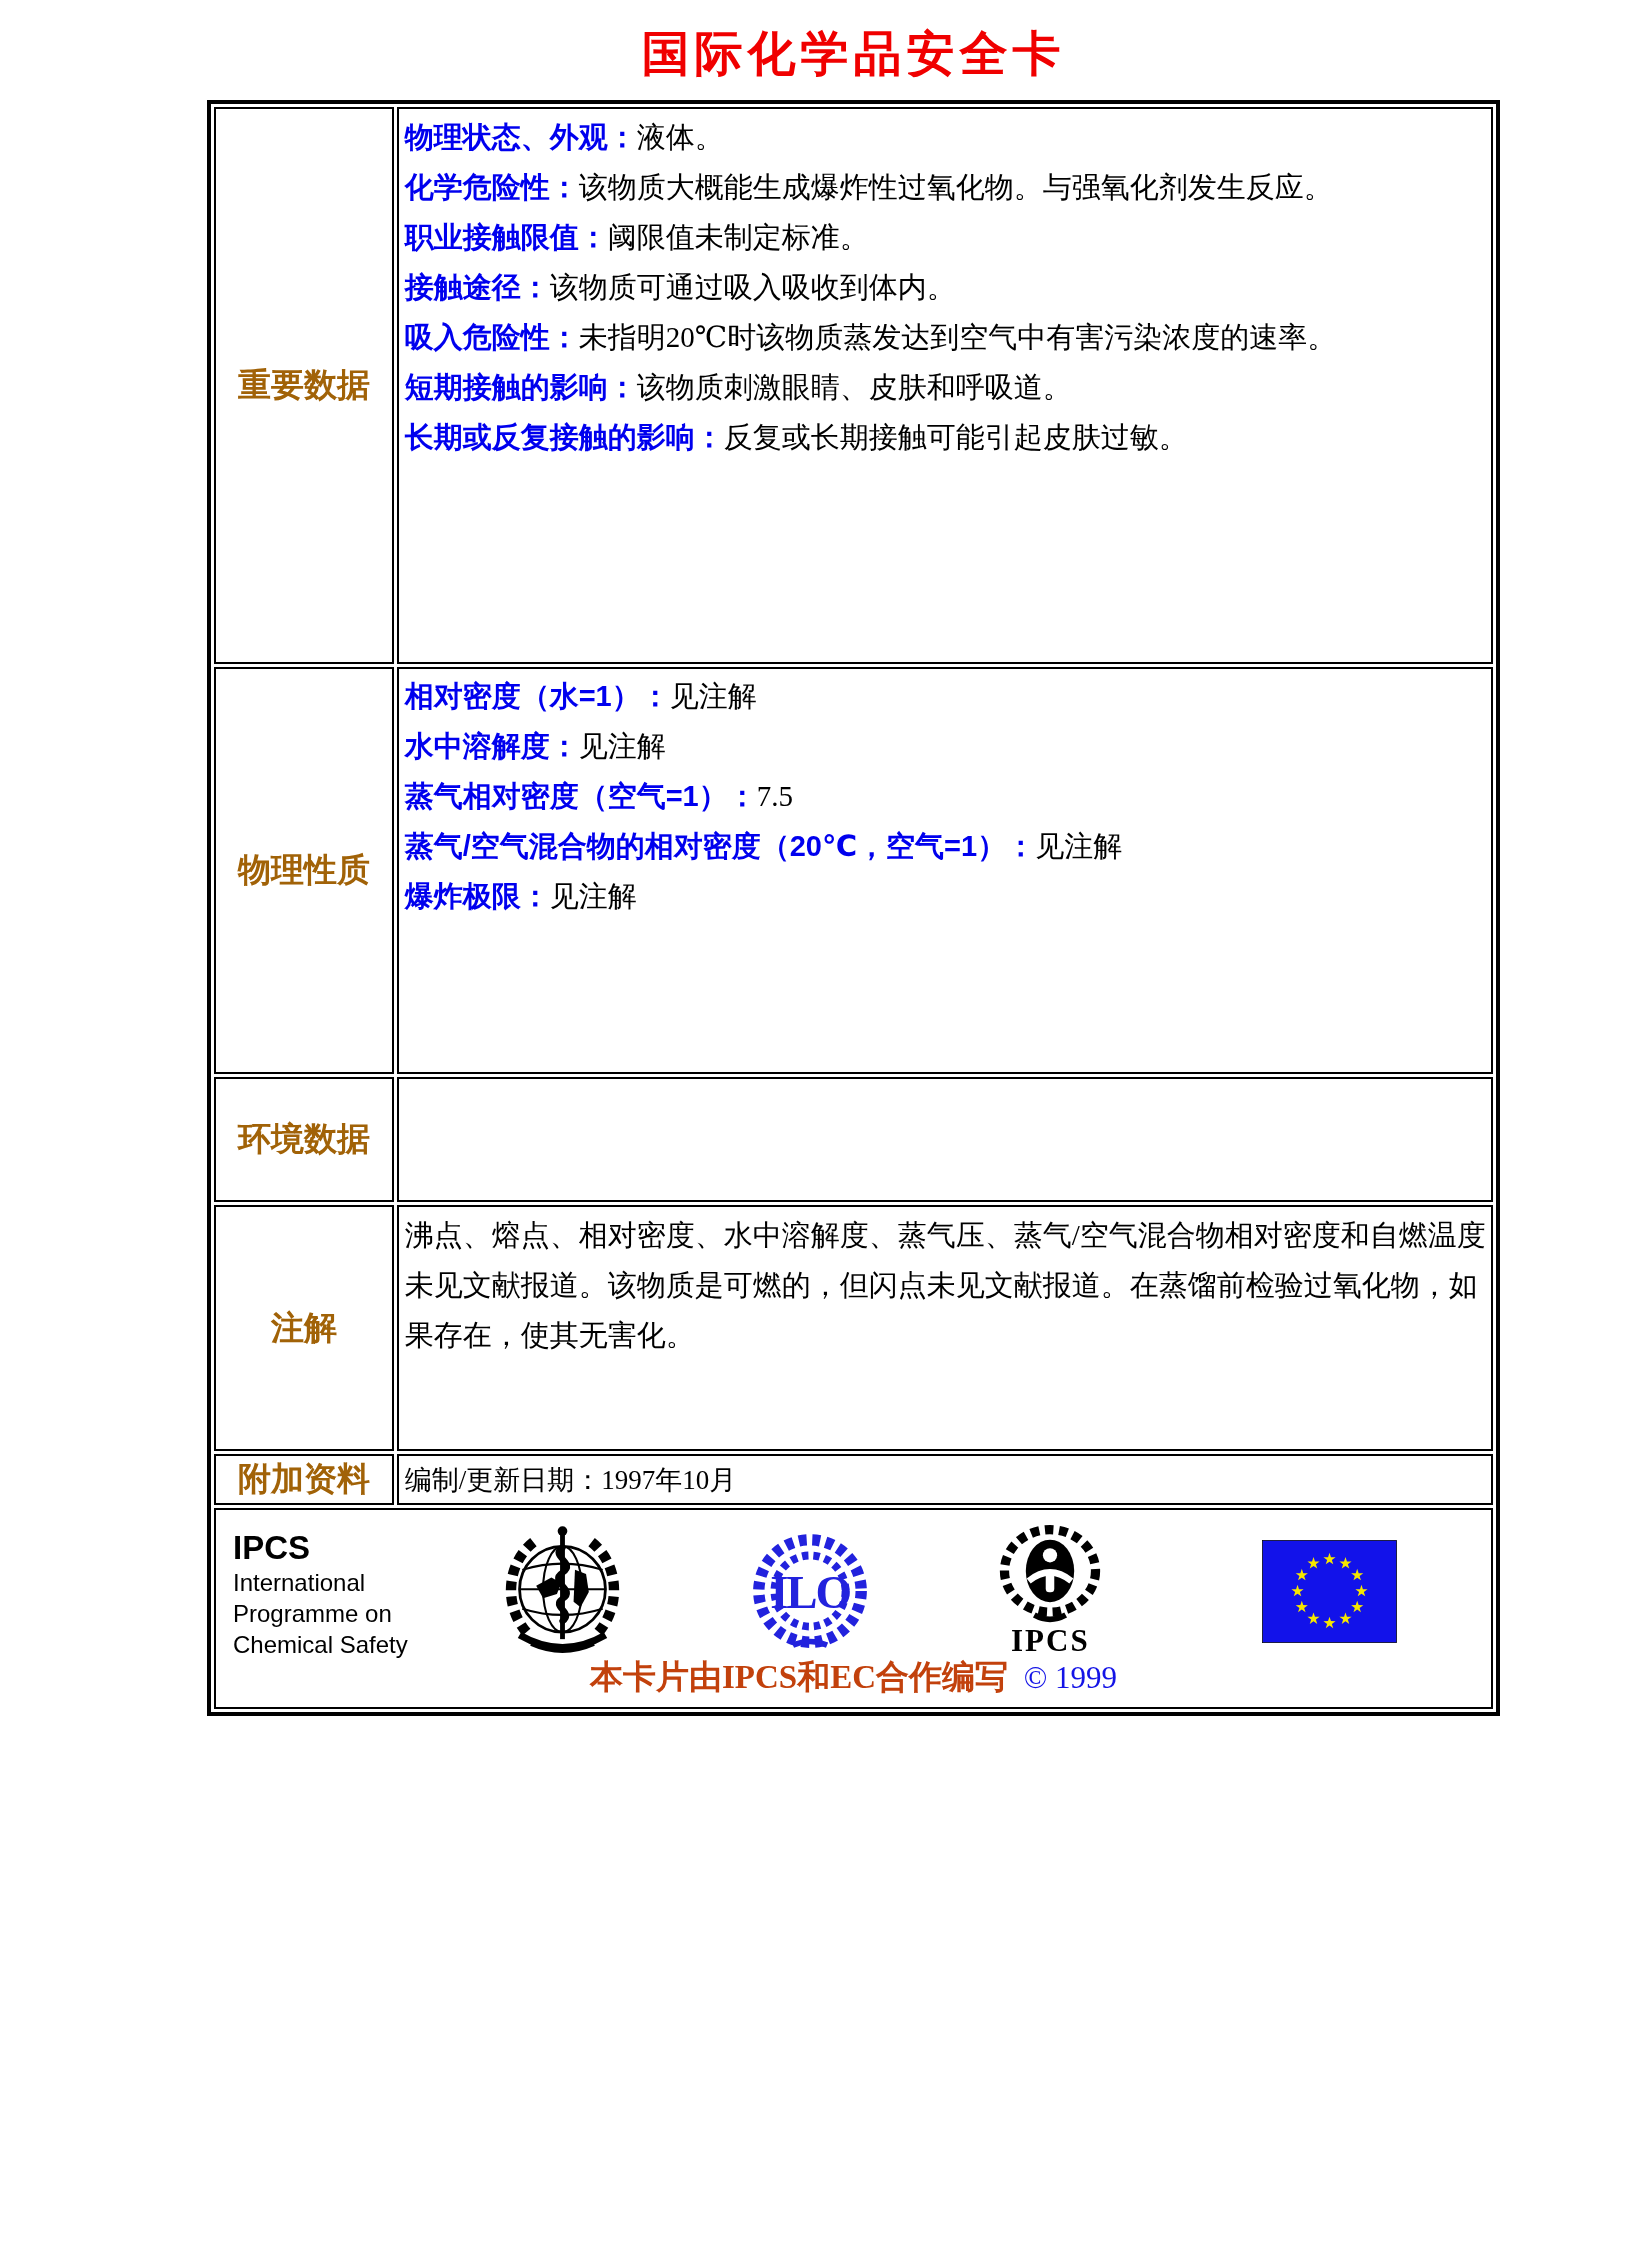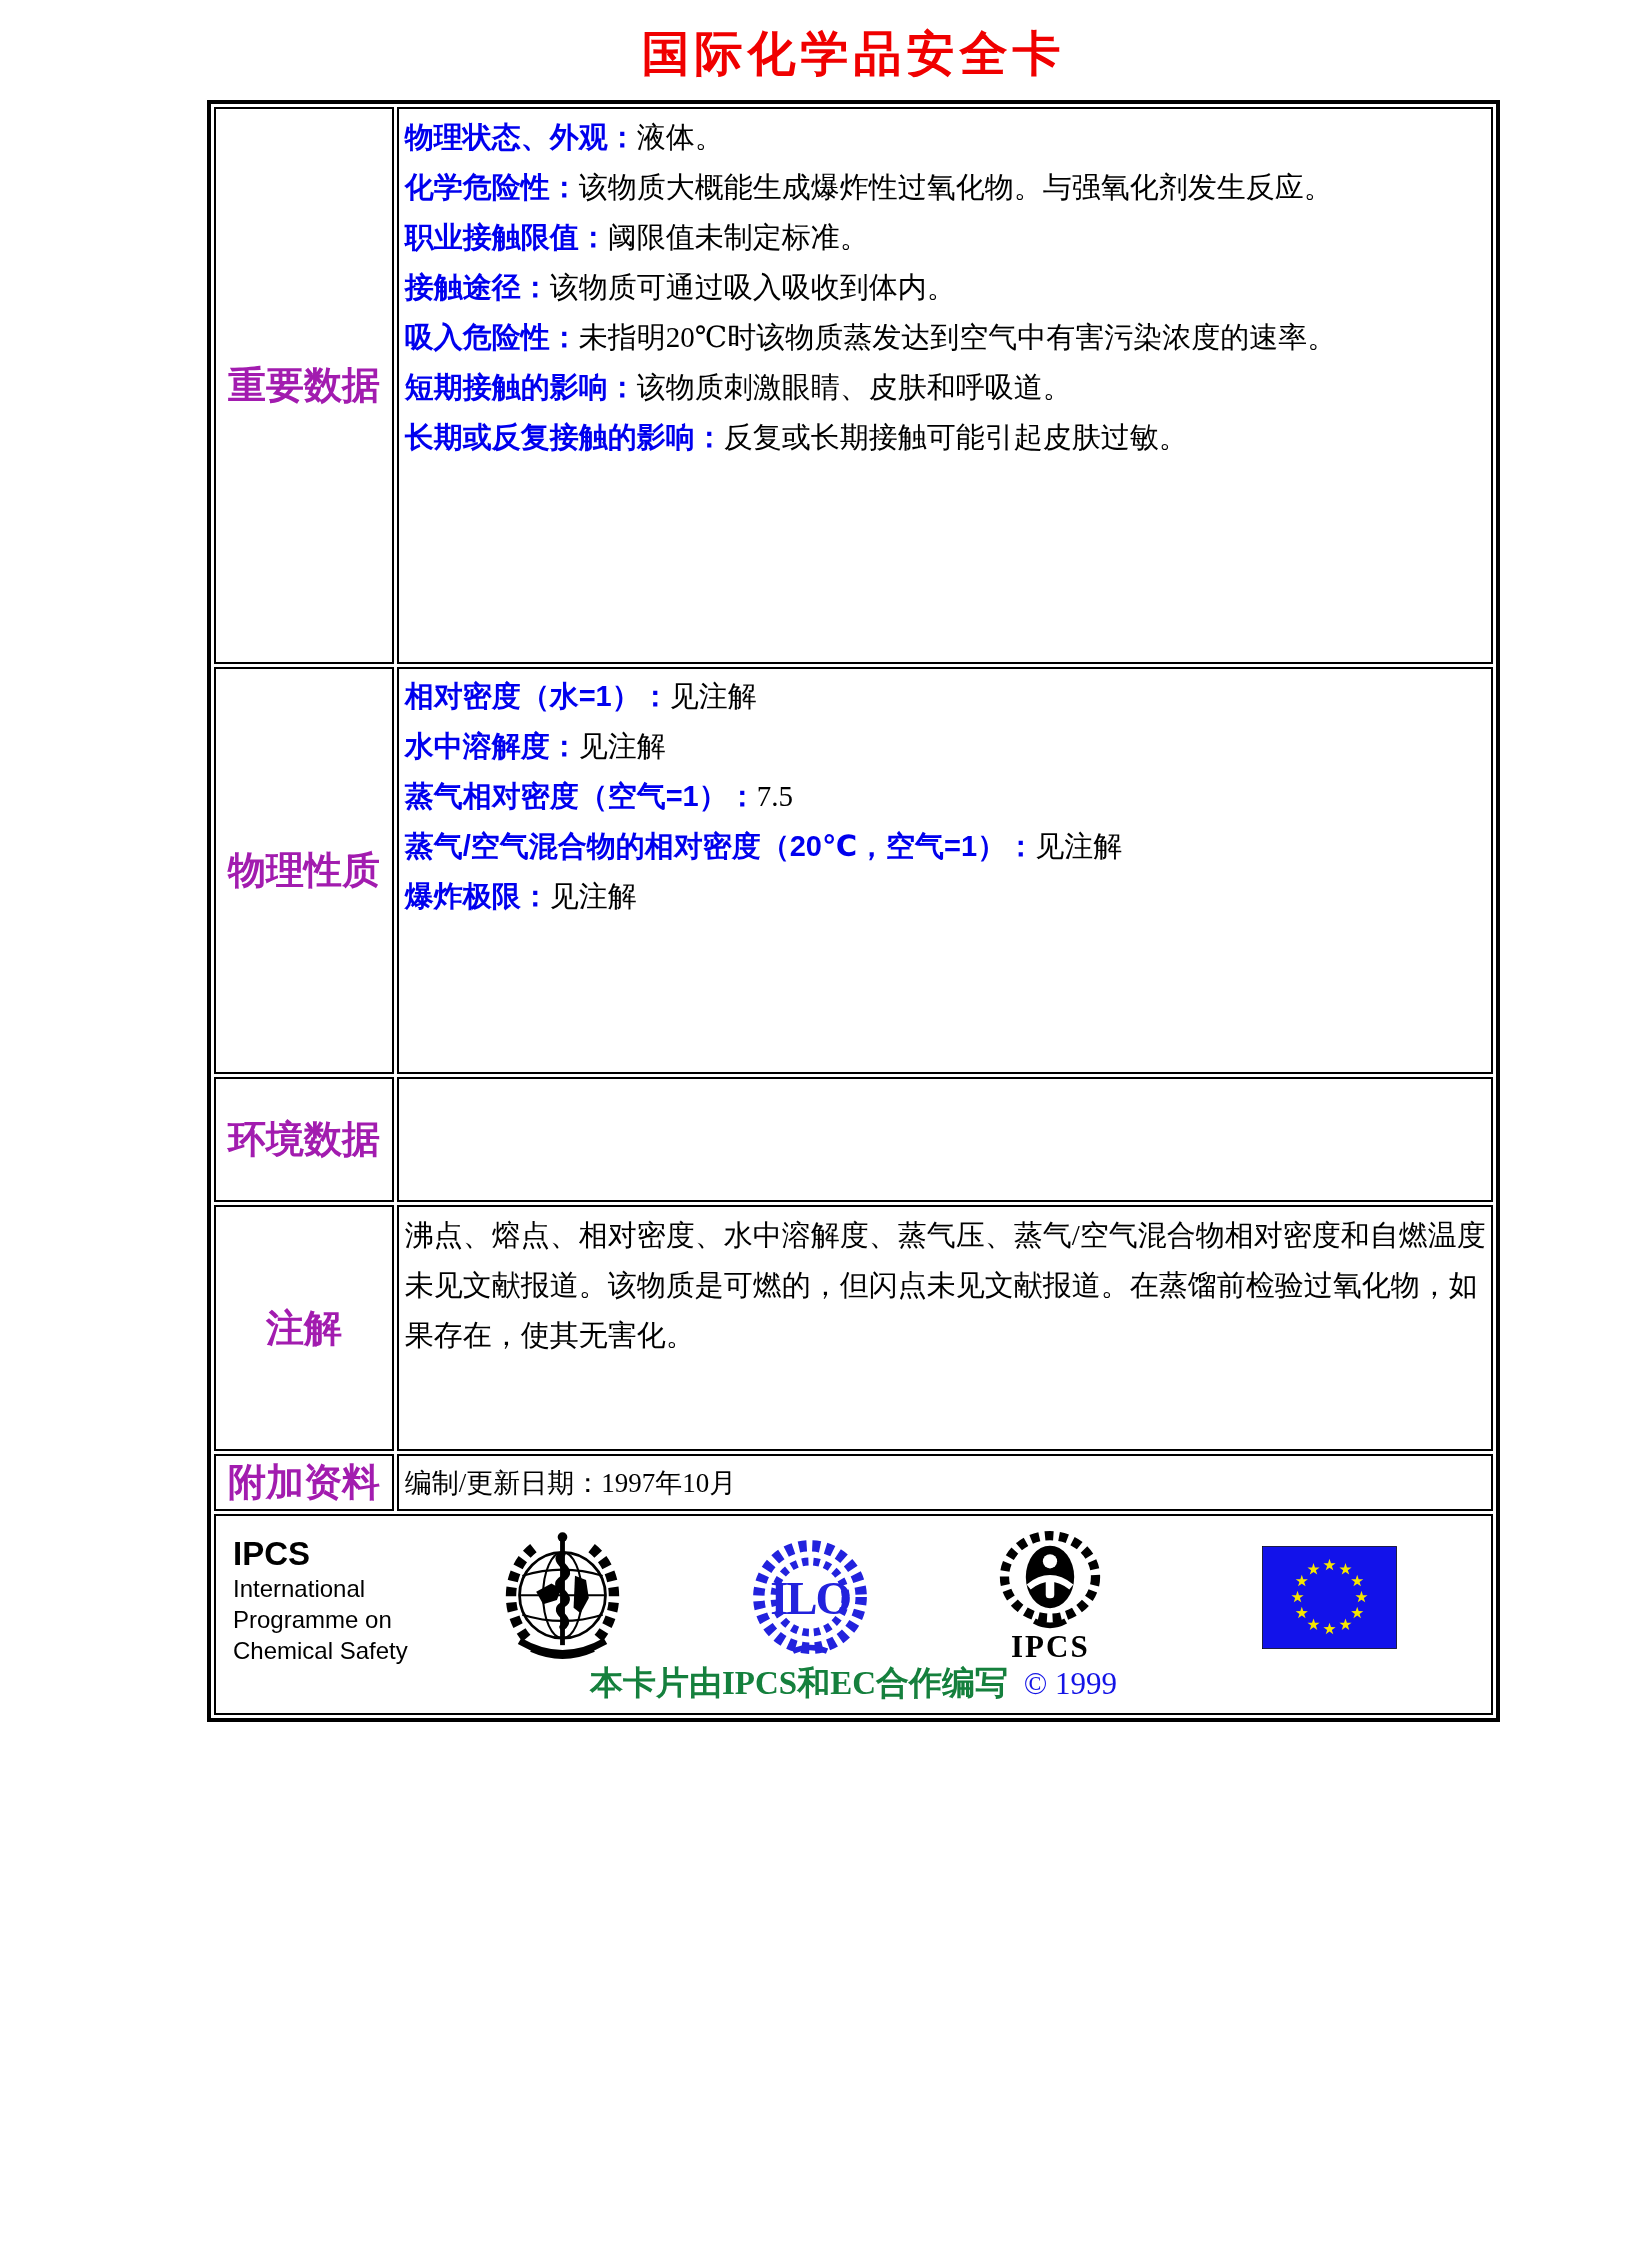--- a/index.html
+++ b/index.html
@@ -4,22 +4,22 @@
 <style>
   html,body{margin:0;padding:0;background:#fff;}
   .page{position:relative;width:1640px;height:2261px;background:#ffffff;overflow:hidden;
         font-family:"Liberation Serif","DejaVu Serif",serif;color:#000;}
   .title{position:absolute;left:207px;top:28px;width:1293px;text-align:center;
          color:#f00000;font-weight:bold;font-size:48px;letter-spacing:5px;line-height:1.1;
          font-family:"Liberation Serif","DejaVu Serif",serif;}
   table.card{position:absolute;left:207px;top:100px;width:1293px;
              border:4.3px solid #000;border-collapse:separate;border-spacing:3.6px;table-layout:fixed;}
   table.card td{border:2.1px solid #000;background:#fff;}
-  td.lab{width:174px;text-align:center;vertical-align:middle;color:#a21caf;font-weight:bold;
-         font-size:38px;font-family:"Liberation Sans","DejaVu Sans",sans-serif;}
+  td.lab{width:174px;text-align:center;vertical-align:middle;color:#a16207;font-weight:bold;
+         font-size:33px;font-family:"Liberation Sans","DejaVu Sans",sans-serif;}
   td.con{vertical-align:top;font-size:29px;line-height:50px;padding:2.8px 2.8px 2.8px 5.7px;}
   td.hdrcell{height:63px;vertical-align:middle;padding:0 1.4px 0 7px;}
   .hdrflex{display:flex;align-items:center;width:100%;}
   .ilabel{color:#0000ee;font-weight:bold;font-family:"Liberation Sans","DejaVu Sans",sans-serif;}
   .itext{color:#000;}
   .icscnum{margin-left:10px;font-size:31px;}
   .icsclbl{font-size:31px;}
   .chemname{margin-left:auto;font-size:33px;}
   .h-r2{height:547px;} .h-r3{height:398px;} .h-r4{height:115px;} .h-r5{height:237px;}
   .h-r6{height:45px;} .h-r7{height:197px;} .h-r8{height:65px;}
@@ -27,21 +27,21 @@
   td.footcell{vertical-align:top;position:relative;padding:0;}
   .logo-row{display:flex;align-items:center;padding:10px 0 0 10px;}
   .ipcs-block{width:249px;padding-left:7px;font-family:"Liberation Sans","DejaVu Sans",sans-serif;margin-top:7px;}
   .ipcs-title{font-size:33px;font-weight:bold;line-height:38px;}
   .ipcs-line{font-size:24px;line-height:31px;}
   .logo-who{margin-left:11.4px;} .logo-ilo{margin-left:114px;} .unep-block{margin-left:119px;text-align:center;}
   .logo-eu{margin-left:155px;}
   .unep-label{font-family:"Liberation Serif","DejaVu Serif",serif;font-weight:bold;font-size:31px;
               letter-spacing:2.1px;margin-top:-4.3px;}
   .credit-line{position:absolute;left:0;bottom:7px;width:100%;text-align:center;color:#1414e6;}
-  .credit-main{font-weight:bold;font-size:33px;color:#15803d;}
+  .credit-main{font-weight:bold;font-size:33px;color:#c2410c;}
   .credit-copy{font-size:31px;color:#1414e6;margin-left:12.8px;}
   td.legalcell{vertical-align:middle;font-size:28px;padding:0 2.8px 0 5.7px;}
   .legal-label{font-weight:bold;font-family:"Liberation Sans","DejaVu Sans",sans-serif;}
   .item{display:block;}
 </style>
 </head>
 <body>
 
 <div class="page">
 

